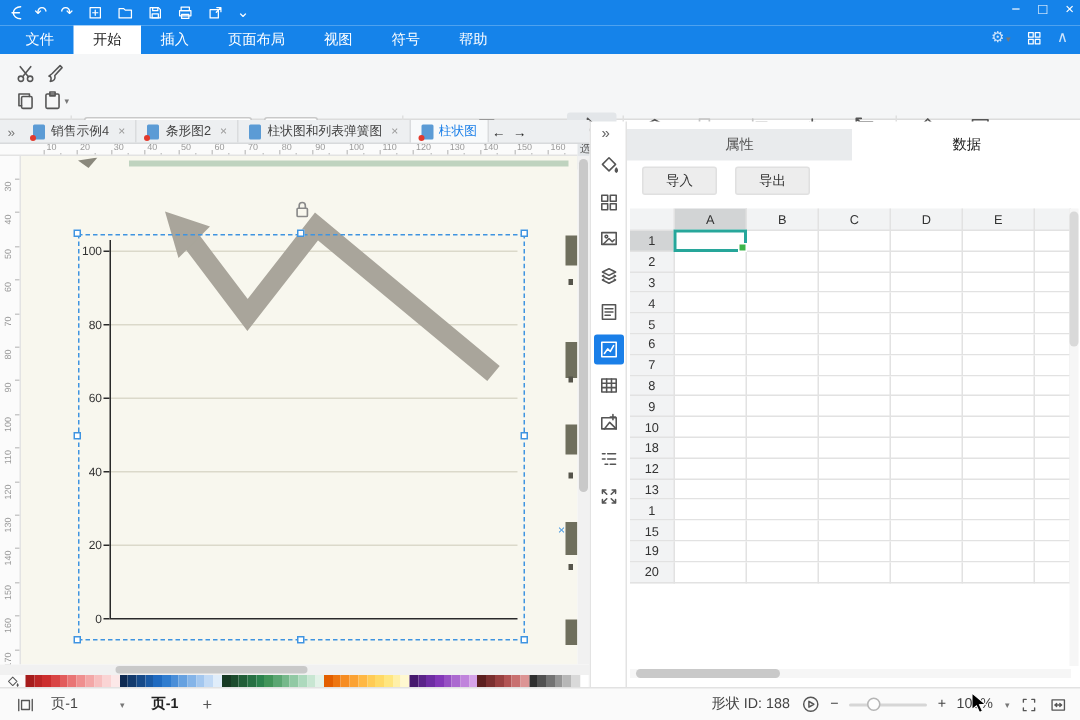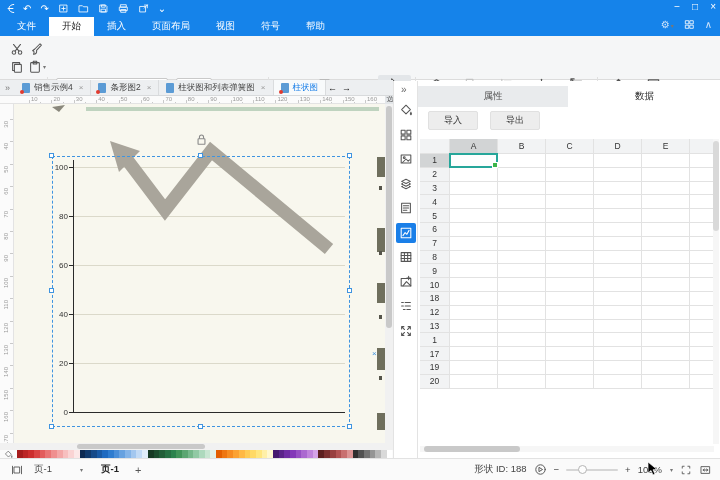--- a/index.html
+++ b/index.html
@@ -787,21 +787,21 @@
         <div class="sh-row" style="height: 13.8px;">
           <div class="sh-cell sh-head" style="width: 30px;">1</div>
           <div class="sh-cell " style="width: 48px;"></div>
           <div class="sh-cell " style="width: 48px;"></div>
           <div class="sh-cell " style="width: 48px;"></div>
           <div class="sh-cell " style="width: 48px;"></div>
           <div class="sh-cell " style="width: 48px;"></div>
           <div class="sh-cell " style="width: 24px;"></div>
         </div>
         <div class="sh-row" style="height: 13.8px;">
-          <div class="sh-cell sh-head" style="width: 30px;">17</div>
+          <div class="sh-cell sh-head" style="width: 30px;">15</div>
           <div class="sh-cell " style="width: 48px;"></div>
           <div class="sh-cell " style="width: 48px;"></div>
           <div class="sh-cell " style="width: 48px;"></div>
           <div class="sh-cell " style="width: 48px;"></div>
           <div class="sh-cell " style="width: 48px;"></div>
           <div class="sh-cell " style="width: 24px;"></div>
         </div>
         <div class="sh-row" style="height: 13.8px;">
           <div class="sh-cell sh-head" style="width: 30px;">19</div>
           <div class="sh-cell " style="width: 48px;"></div>

